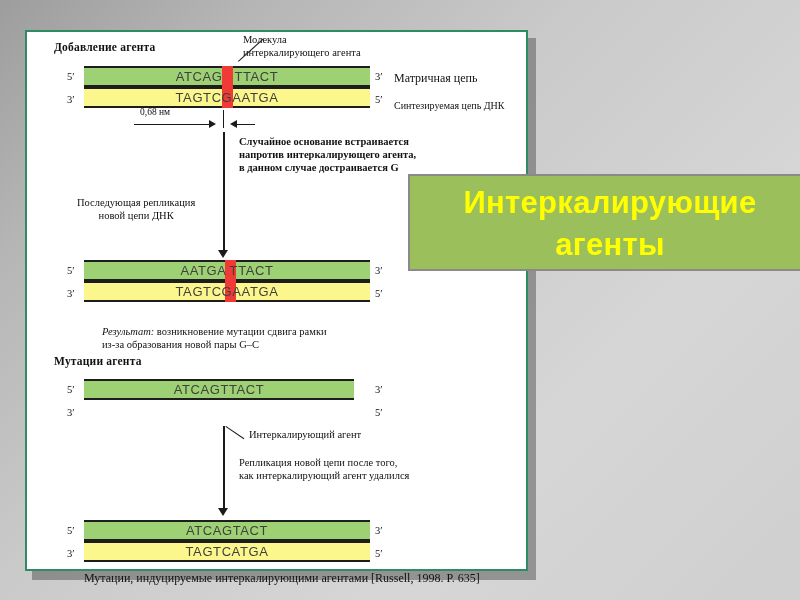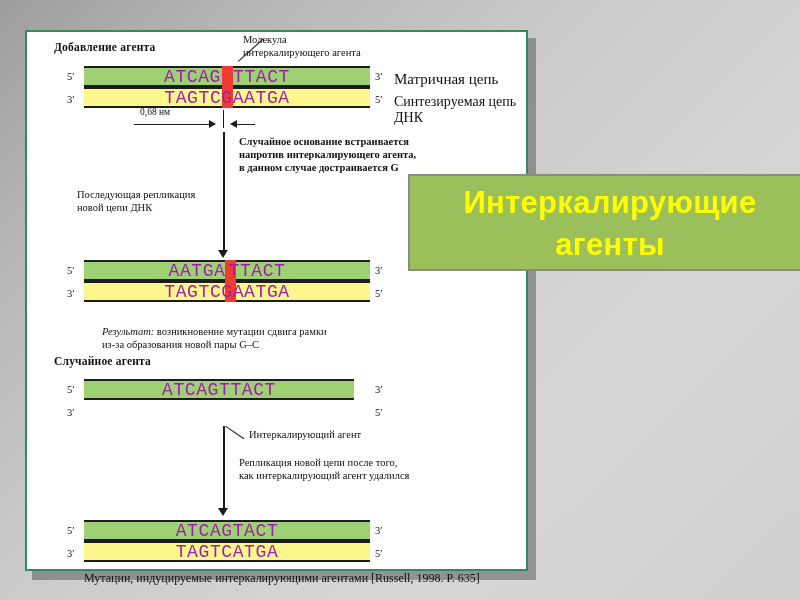--- a/index.html
+++ b/index.html
@@ -38,21 +38,21 @@
   .duplex{position:absolute;}
   .strand{
     position:relative;height:21px;box-sizing:border-box;
     border-top:2px solid #1d1d1d;border-bottom:2px solid #1d1d1d;
     display:flex;align-items:center;justify-content:center;
   }
   .strand.green{background:#9ed173;}
   .strand.yellow{background:#fbf78c;}
   .strand + .strand{margin-top:0;}
   .seq{
-    font-family:Liberation Mono, monospace;font-size:18px;color:#a21caf;
+    font-family:Liberation Sans, sans-serif;font-size:13px;color:#404040;
     letter-spacing:.6px;position:relative;z-index:2;white-space:pre;
   }
   .mark{
     position:absolute;top:-2px;bottom:-2px;width:11px;z-index:1;
   }
   .mark.red{background:#ef3a35;}
   .mark.blue{background:#49a3dc;}
   .endlab{
     position:absolute;font-size:10.5px;font-family:"Liberation Serif", serif;
     color:#111;
@@ -111,36 +111,36 @@
     <div class="strand yellow">
       <span class="seq">TAGTCG</span>
       <span class="mark red" style="left:138px;"></span>
       <span class="seq">AATGA</span>
     </div>
   </div>
   <div class="endlab" style="left:40px;top:39px;">5′</div>
   <div class="endlab" style="left:40px;top:62px;">3′</div>
   <div class="endlab" style="left:348px;top:39px;">3′</div>
   <div class="endlab" style="left:348px;top:62px;">5′</div>
-  <div class="caption" style="left:367px;top:39px;font-size:15px;">Матричная цепь</div>
-  <div class="caption" style="left:367px;top:62px;font-size:14px;">Синтезируемая цепь ДНК</div>
+  <div class="caption" style="left:367px;top:39px;font-size:12px;">Матричная цепь</div>
+  <div class="caption" style="left:367px;top:68px;font-size:10px;">Синтезируемая цепь ДНК</div>
 
   <div class="dimline" style="left:107px;top:92px;width:80px;"></div>
   <div class="dimarrow-r" style="left:182px;top:88px;"></div>
   <div class="dimtick" style="left:196px;top:78px;height:18px;"></div>
   <div class="dimarrow-l" style="left:203px;top:88px;"></div>
   <div class="dimline" style="left:210px;top:92px;width:18px;"></div>
   <div class="dimtext" style="left:113px;top:75px;">0,68 нм</div>
 
   <div class="vline" style="left:196px;top:100px;height:78px;"></div>
   <div class="note" style="left:212px;top:103px;font-weight:bold;">Случайное основание встраивается
 напротив интеркалирующего агента,
 в данном случае достраивается G</div>
 
-  <div class="note" style="left:50px;top:156px;">Последующая репликация
+  <div class="note" style="left:50px;top:164px;text-align:center;">Последующая репликация
 новой  цепи ДНК</div>
   <div class="vline" style="left:196px;top:178px;height:42px;"></div>
   <div class="arrow-down" style="left:191px;top:218px;"></div>
 
   <div class="duplex" style="left:57px;top:228px;width:286px;">
     <div class="strand green">
       <span class="seq">AATGA</span>
       <span class="mark red" style="left:141px;"></span>
       <span class="seq" style="margin-left:3px;">TTACT</span>
     </div>
@@ -153,21 +153,21 @@
   <div class="endlab" style="left:40px;top:233px;">5′</div>
   <div class="endlab" style="left:40px;top:256px;">3′</div>
   <div class="endlab" style="left:348px;top:233px;">3′</div>
   <div class="endlab" style="left:348px;top:256px;">5′</div>
 
   <div class="note" style="left:56px;top:280px;margin-left:19px;">
     <span class="note-i">Результат:</span><span> возникновение мутации сдвига рамки
 из-за образования новой пары G–C</span>
   </div>
 
-  <div class="sec-head" style="left:27px;top:323px;">Случайное агента</div>
+  <div class="sec-head" style="left:27px;top:323px;">Мутации агента</div>
 
   <div class="duplex" style="left:57px;top:347px;width:270px;">
     <div class="strand green">
       <span class="seq">ATCAGTTACT</span>
     </div>
   </div>
   <div class="endlab" style="left:40px;top:352px;">5′</div>
   <div class="endlab" style="left:40px;top:375px;">3′</div>
   <div class="endlab" style="left:348px;top:352px;">3′</div>
   <div class="endlab" style="left:348px;top:375px;">5′</div>

